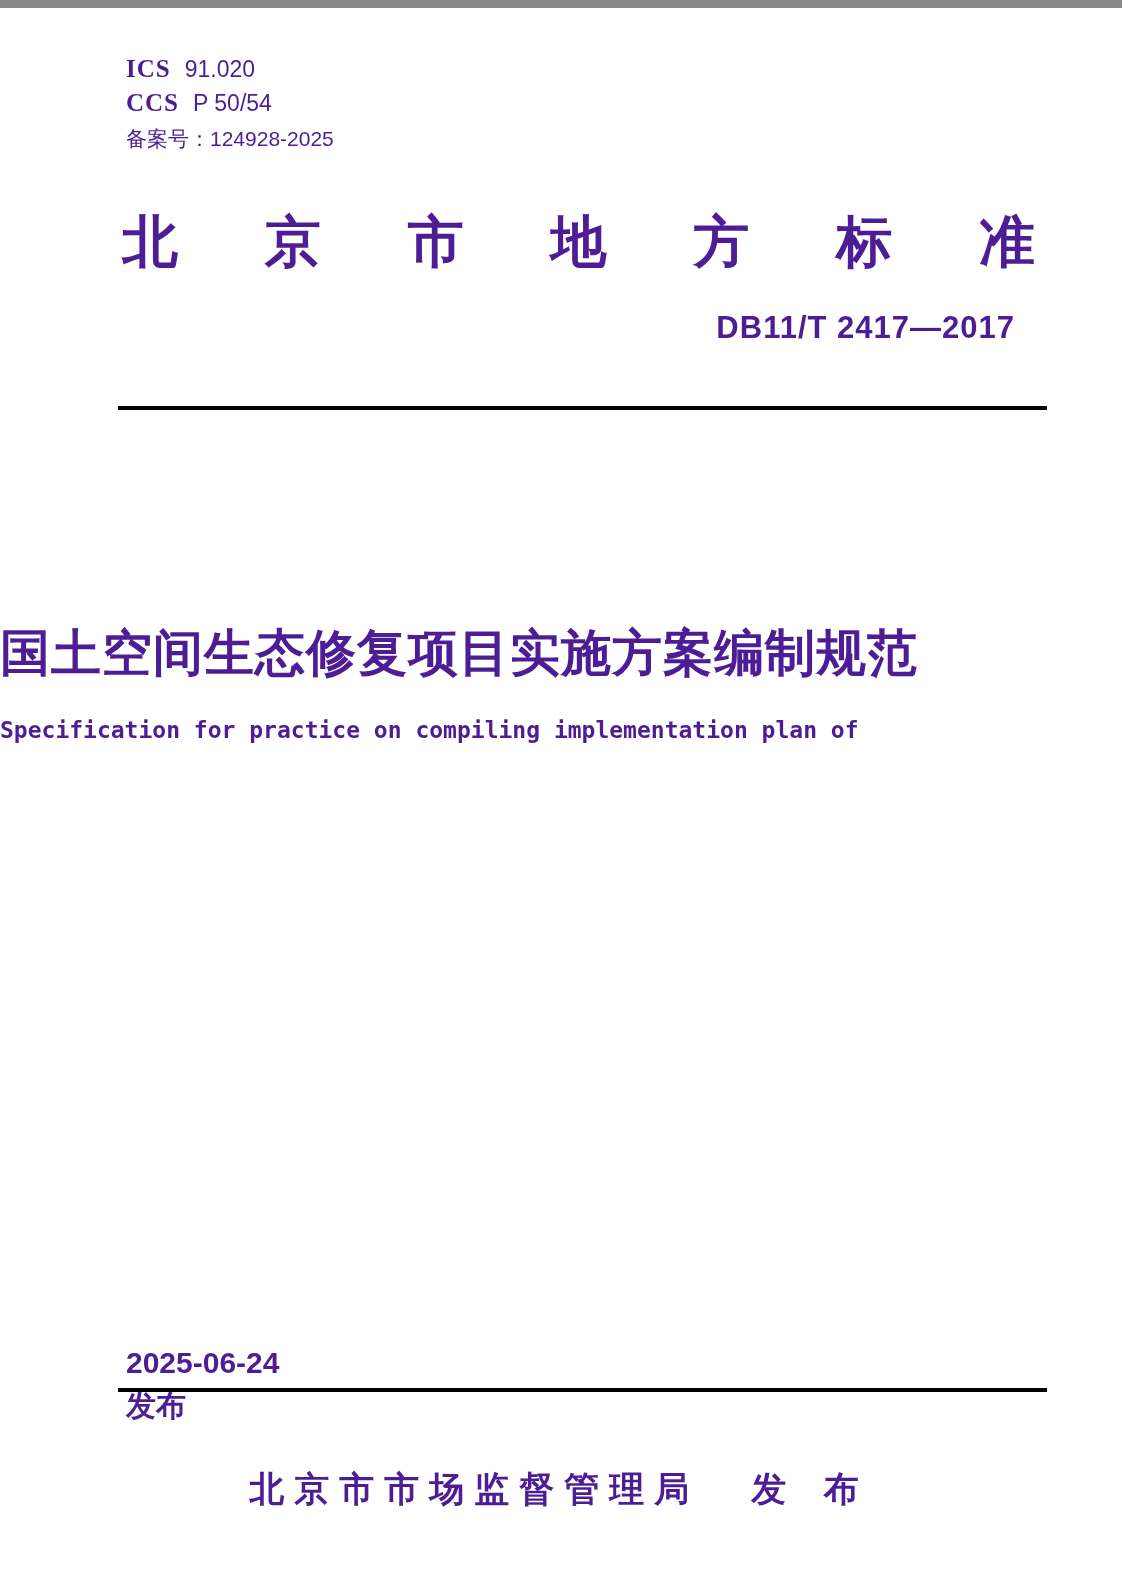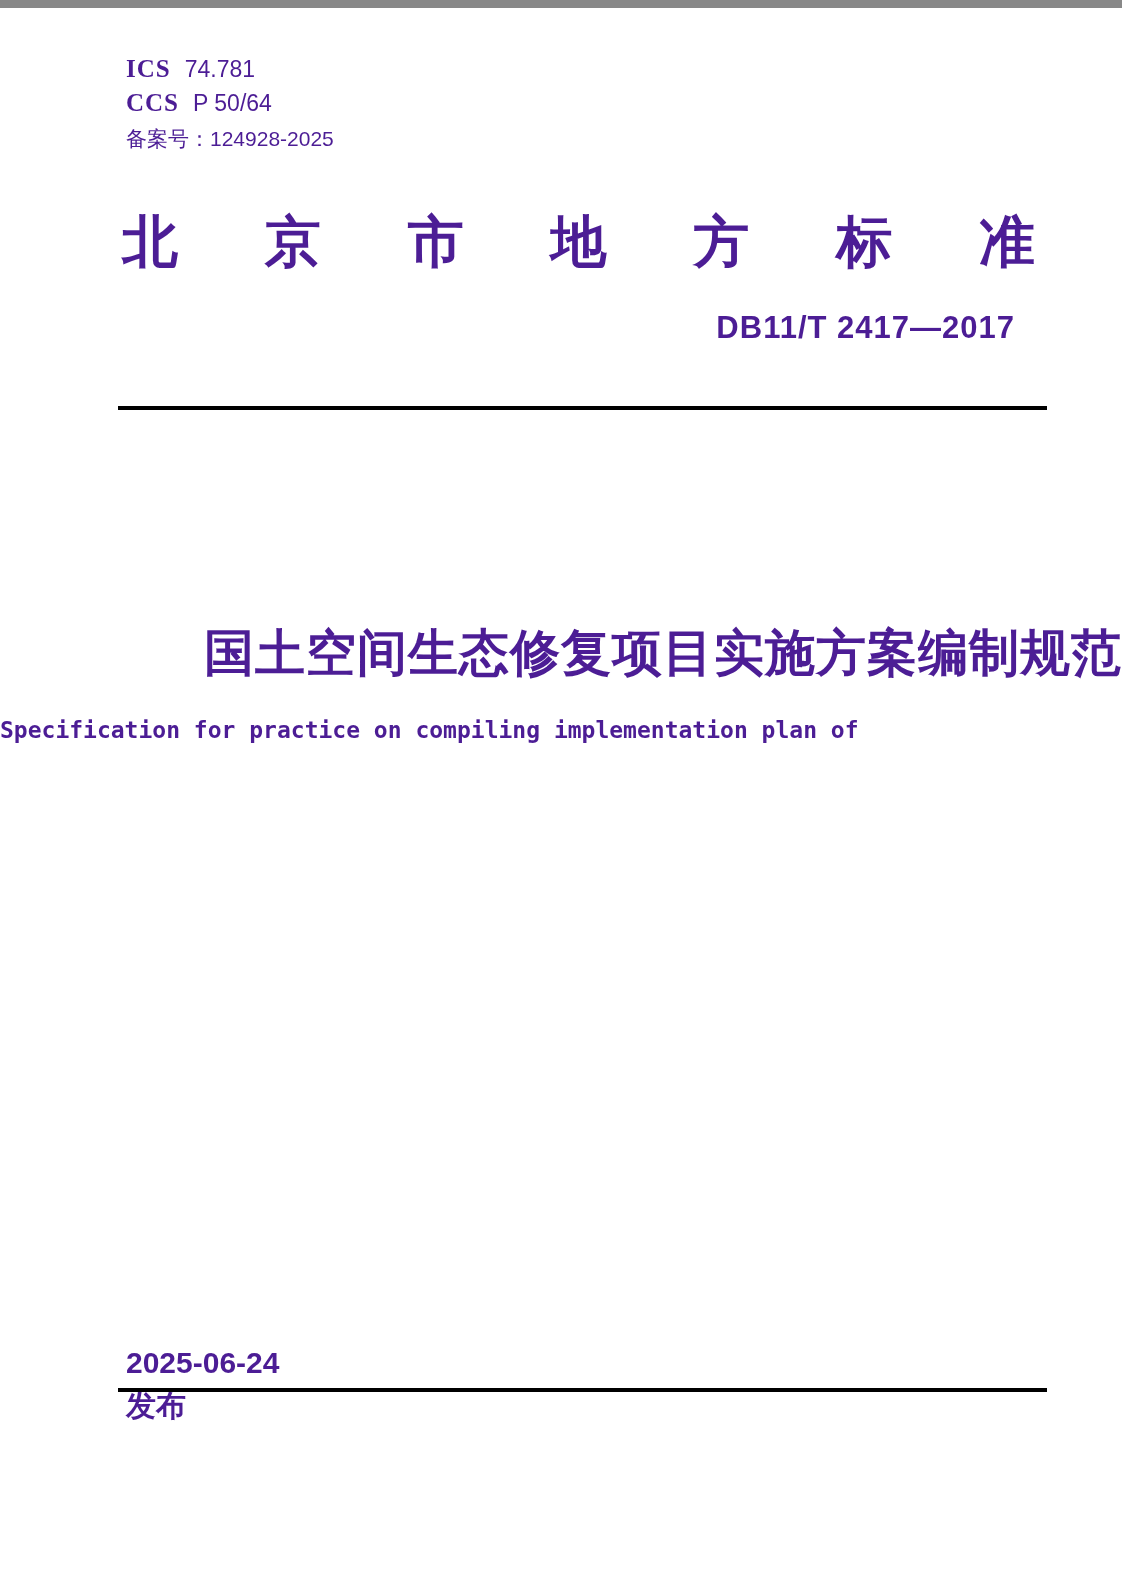--- a/index.html
+++ b/index.html
@@ -78,21 +78,21 @@
   }
   .rule-top { top: 398px; }
   .rule-bottom { top: 1380px; }
 
   
   .title-zh {
     position: absolute;
     left: 0;
     top: 612px;
     width: 100%;
-    text-align: right;
+    text-align: left;
     font-size: 50px;
     font-weight: bold;
     letter-spacing: 1px;
     white-space: nowrap;
   }
   .title-en {
     position: absolute;
     left: 0;
     top: 702px;
     width: 100%;
@@ -134,25 +134,25 @@
   .publish-label { letter-spacing: 14px; margin-left: 52px; }
 </style>
 </head>
 <body>
 
 <div class="page">
 
   <div class="ics-block">
     <div class="ics-row">
       <span class="serif-label">ICS</span>
-      <span>74.781</span>
+      <span>91.020</span>
     </div>
     <div class="ics-row">
       <span class="serif-label">CCS</span>
-      <span>P 50/64</span>
+      <span>P 50/54</span>
     </div>
     <div class="record-row">
       <span>备案号：</span><span>124928-2025</span>
     </div>
   </div>
 
 
   <div class="std-name">
     <span>北</span>
     <span>京</span>
@@ -175,14 +175,18 @@
 
   <div class="dates-row">
     <div class="date-item">
       <span>2025-06-24</span>
       <span>发布</span>
     </div>
   </div>
 
   <div class="rule rule-bottom"></div>
 
+  <div class="publisher-row">
+    <span class="publisher-name">北京市市场监督管理局</span>
+    <span class="publish-label">发 布</span>
+  </div>
 
 </div>
 
 </body></html>

